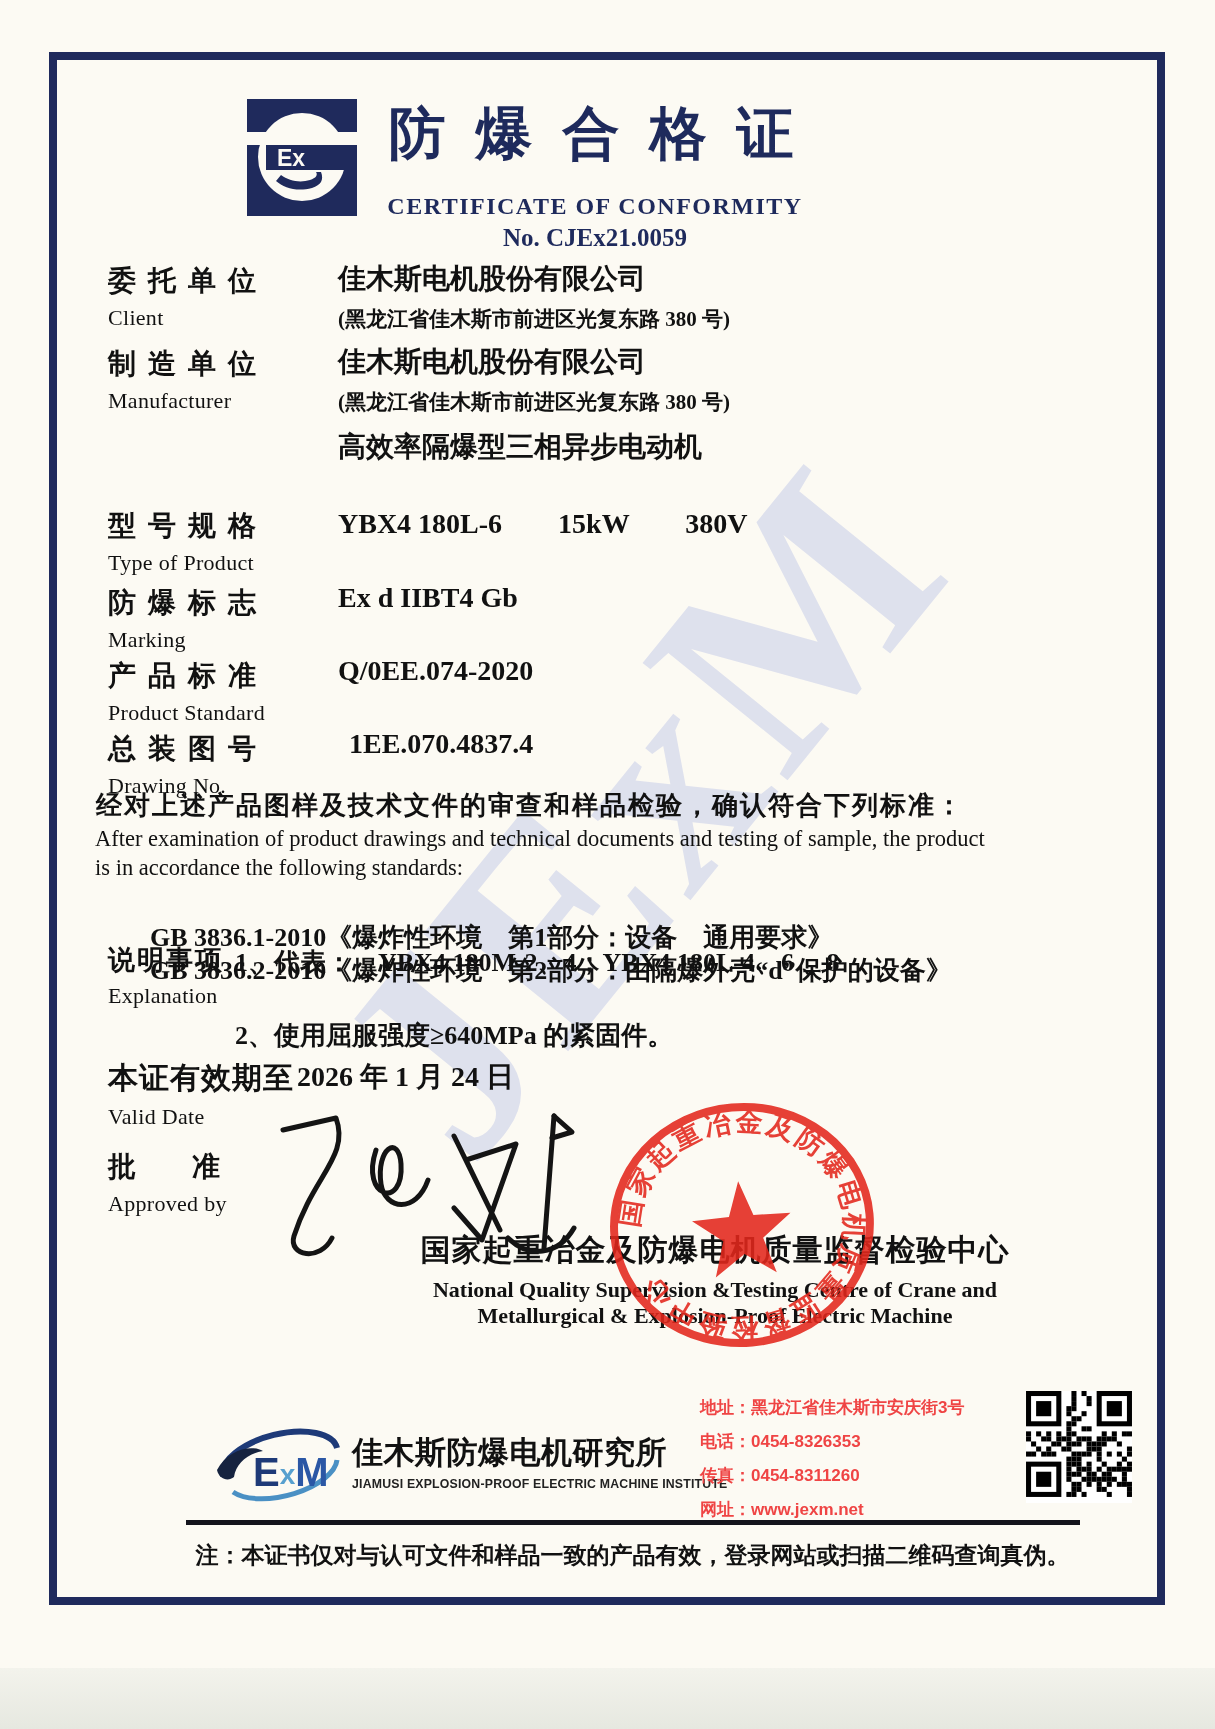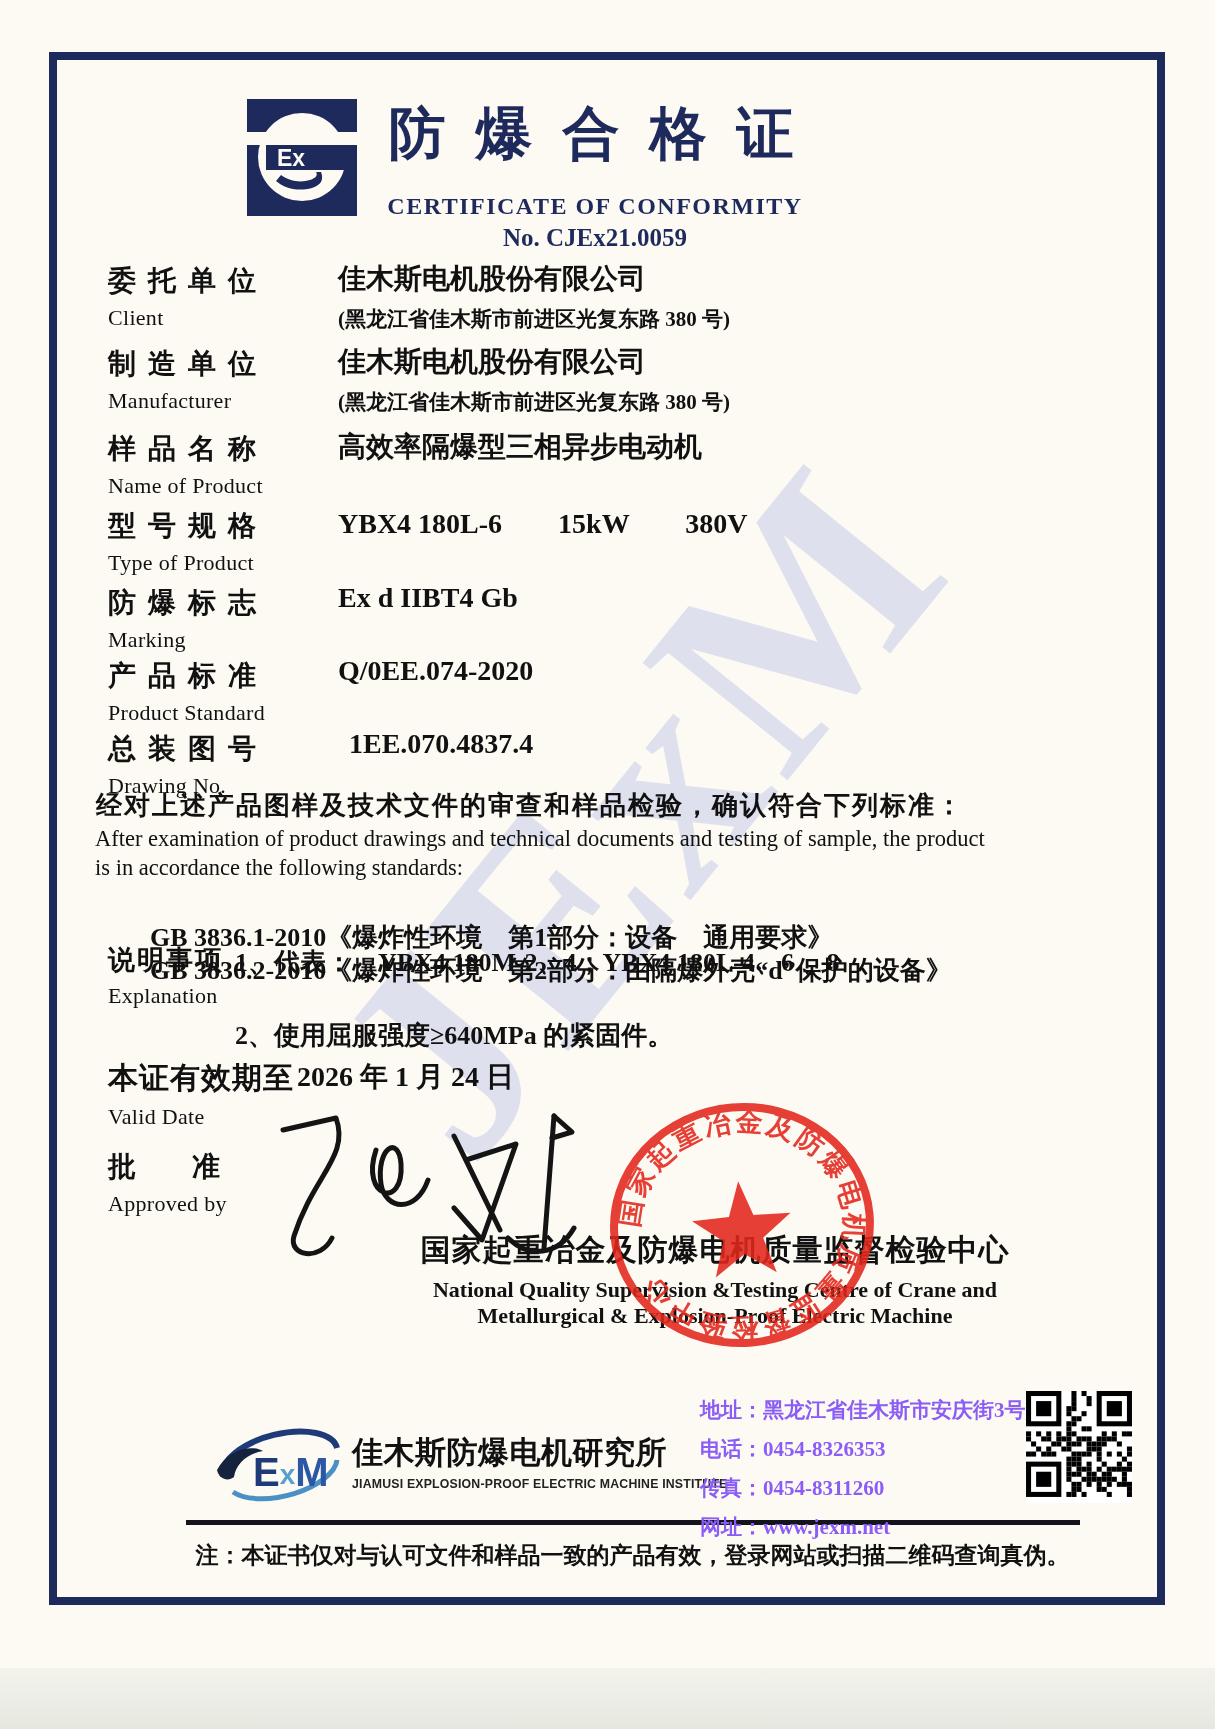--- a/index.html
+++ b/index.html
@@ -25,22 +25,22 @@
   .stmt-en{font-size:22.5px;white-space:nowrap;}
   .std-line{font-size:26px;font-weight:bold;white-space:nowrap;margin-top:38px;}
   .exp-line{font-size:26px;font-weight:bold;white-space:nowrap;}
   .auth-cn{font-size:30px;font-weight:bold;letter-spacing:1px;white-space:nowrap;}
   .auth-en{font-size:22px;font-weight:bold;white-space:nowrap;}
   .issue-date{font-size:26px;font-weight:bold;}
   .center{text-align:center;}
   
   .inst-cn{font-size:31px;font-weight:bold;font-family:"Liberation Sans","DejaVu Sans",sans-serif;letter-spacing:.5px;white-space:nowrap;}
   .inst-en{font-size:12.3px;font-weight:bold;font-family:"Liberation Sans","DejaVu Sans",sans-serif;color:#222;letter-spacing:.2px;margin-top:3px;white-space:nowrap;}
-  .contact-line{font-size:21px;font-weight:bold;font-family:Liberation Serif, serif;
-                color:#8b5cf6;margin-bottom:11px;white-space:nowrap;}
+  .contact-line{font-size:17px;font-weight:bold;font-family:Liberation Sans, sans-serif;
+                color:#ef4444;margin-bottom:11px;white-space:nowrap;}
   .divider{position:absolute;left:186px;top:1520px;width:894px;height:5px;background:#14141c;}
   .note{font-size:23px;font-weight:bold;font-family:"Liberation Sans","DejaVu Sans",sans-serif;white-space:nowrap;}
   .shadow-band{position:absolute;left:0;top:1668px;width:1215px;height:61px;
                background:linear-gradient(#f3f3ec,#e6e8e0);}
   .stamp-wrap{position:absolute;left:592px;top:1083px;width:300px;height:285px;z-index:3;
               transform:rotate(-5deg);opacity:.88;}
   .sig-wrap{position:absolute;left:258px;top:1088px;width:330px;height:190px;z-index:4;}
 </style>
 </head>
 <body>
@@ -79,24 +79,20 @@
 
   <div class="abs" style="left:108px;top:345px;z-index:2">
     <div class="row-label-cn">制造单位</div>
     <div class="row-label-en">Manufacturer</div>
   </div>
   <div class="abs" style="left:338px;top:343px;z-index:2">
     <div class="row-value">佳木斯电机股份有限公司</div>
     <div class="row-sub">(黑龙江省佳木斯市前进区光复东路 380 号)</div>
   </div>
 
-  <div class="abs" style="left:108px;top:430px;z-index:2">
-    <div class="row-label-cn">样品名称</div>
-    <div class="row-label-en">Name of Product</div>
-  </div>
   <div class="abs" style="left:338px;top:428px;z-index:2">
     <div class="row-value">高效率隔爆型三相异步电动机</div>
   </div>
 
   <div class="abs" style="left:108px;top:507px;z-index:2">
     <div class="row-label-cn">型号规格</div>
     <div class="row-label-en">Type of Product</div>
   </div>
   <div class="abs" style="left:338px;top:505px;z-index:2">
     <div class="row-value">YBX4 180L-6　　15kW　　380V</div>

